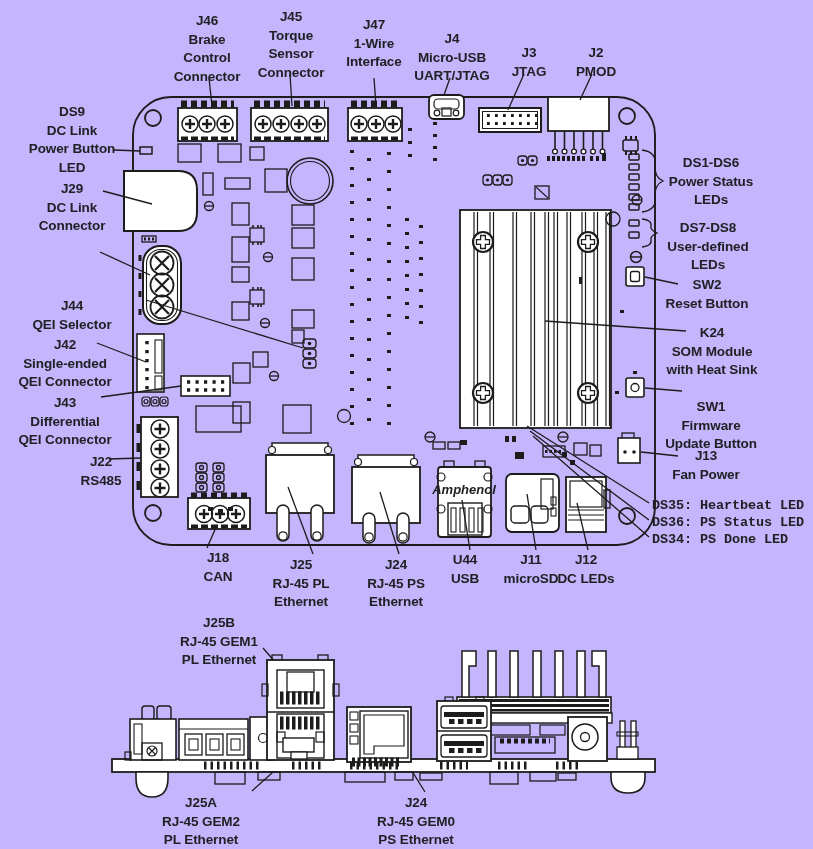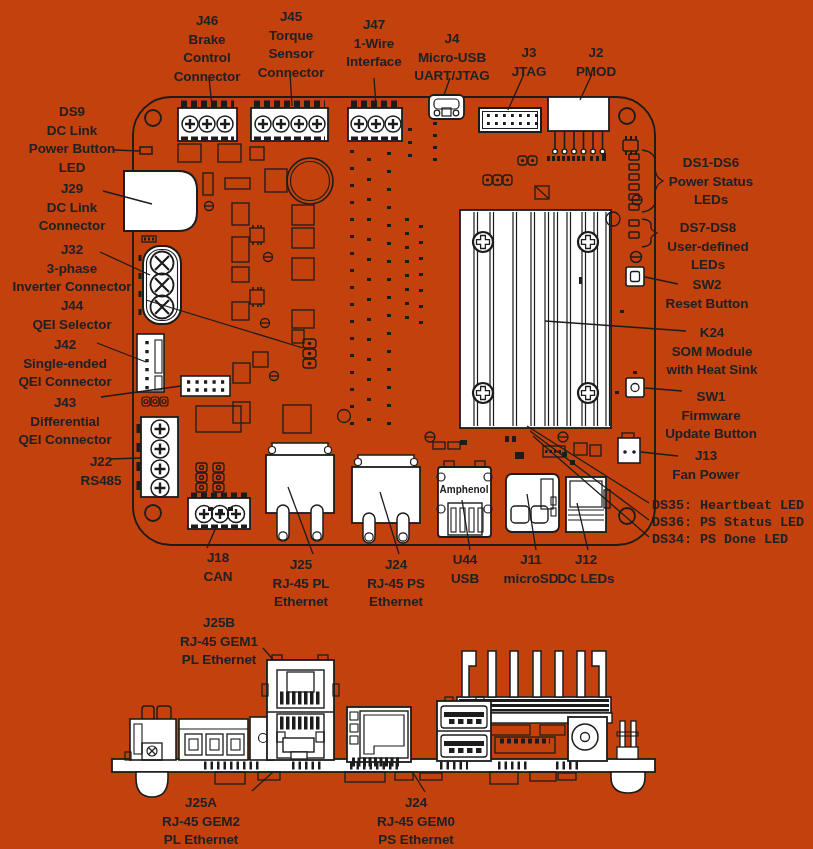--- a/index.html
+++ b/index.html
@@ -1,23 +1,23 @@
 <!DOCTYPE html>
 <html><head>
 <meta charset="utf-8">
 <style>
   html,body { margin:0; padding:0; background:#ffffff; }
-  .stage { position:relative; width:813px; height:849px; background:#c2410c;
+  .stage { position:relative; width:813px; height:849px; background:#c4b5fd;
            font-family:"Liberation Sans", sans-serif; overflow:hidden; }
   .stage svg { position:absolute; left:0; top:0; }
   .lbl { position:absolute; font-size:13.5px; font-weight:700; line-height:18.5px;
          color:#202124; white-space:pre-line; text-align:center;
          transform:translateX(-50%); letter-spacing:-0.1px; z-index:5; }
   .lbl.la { transform:none; text-align:left;font-family:Liberation Mono, monospace; }
-  .lbl.tiny { font-size:10px; line-height:8px; font-weight:700; letter-spacing:0; }
+  .lbl.tiny { font-size:13px; line-height:8px; font-weight:700; letter-spacing:0;font-style:italic; }
 </style>
 </head>
 <body>
 
 <div class="stage">
 
 <svg width="813" height="849" viewBox="0 0 813 849">
 <g stroke="#1c1c1c" fill="none" stroke-width="1.5" stroke-linecap="butt">
 
   <g>
@@ -608,23 +608,20 @@
 <div class="lbl" style="left:596px; top:44px">J2
 PMOD</div>
 
 <div class="lbl" style="left:72px;  top:103px">DS9
 DC Link
 Power Button
 LED</div>
 <div class="lbl" style="left:72px;  top:180px">J29
 DC Link
 Connector</div>
-<div class="lbl" style="left:72px;  top:241px">J32
-3-phase
-Inverter Connector</div>
 <div class="lbl" style="left:72px;  top:297px">J44
 QEI Selector</div>
 <div class="lbl" style="left:65px;  top:336px">J42
 Single-ended
 QEI Connector</div>
 <div class="lbl" style="left:65px;  top:394px">J43
 Differential
 QEI Connector</div>
 <div class="lbl" style="left:101px; top:453px">J22
 RS485</div>
@@ -635,21 +632,21 @@
 Power Status
 LEDs</div>
 <div class="lbl" style="left:708px; top:219px">DS7-DS8
 User-defined
 LEDs</div>
 <div class="lbl" style="left:707px; top:276px">SW2
 Reset Button</div>
 <div class="lbl" style="left:712px; top:324px">K24
 SOM Module
 with Heat Sink</div>
-<div class="lbl" style="left:711px; top:388px">SW1
+<div class="lbl" style="left:711px; top:398px">SW1
 Firmware
 Update Button</div>
 <div class="lbl" style="left:706px; top:447px">J13
 Fan Power</div>
 <div class="lbl la" style="left:652px; top:497px">DS35: Heartbeat LED</div>
 <div class="lbl la" style="left:652px; top:514px">DS36: PS Status LED</div>
 <div class="lbl la" style="left:652px; top:531px">DS34: PS Done LED</div>
 
 <div class="lbl" style="left:301px; top:556px">J25
 RJ-45 PL

